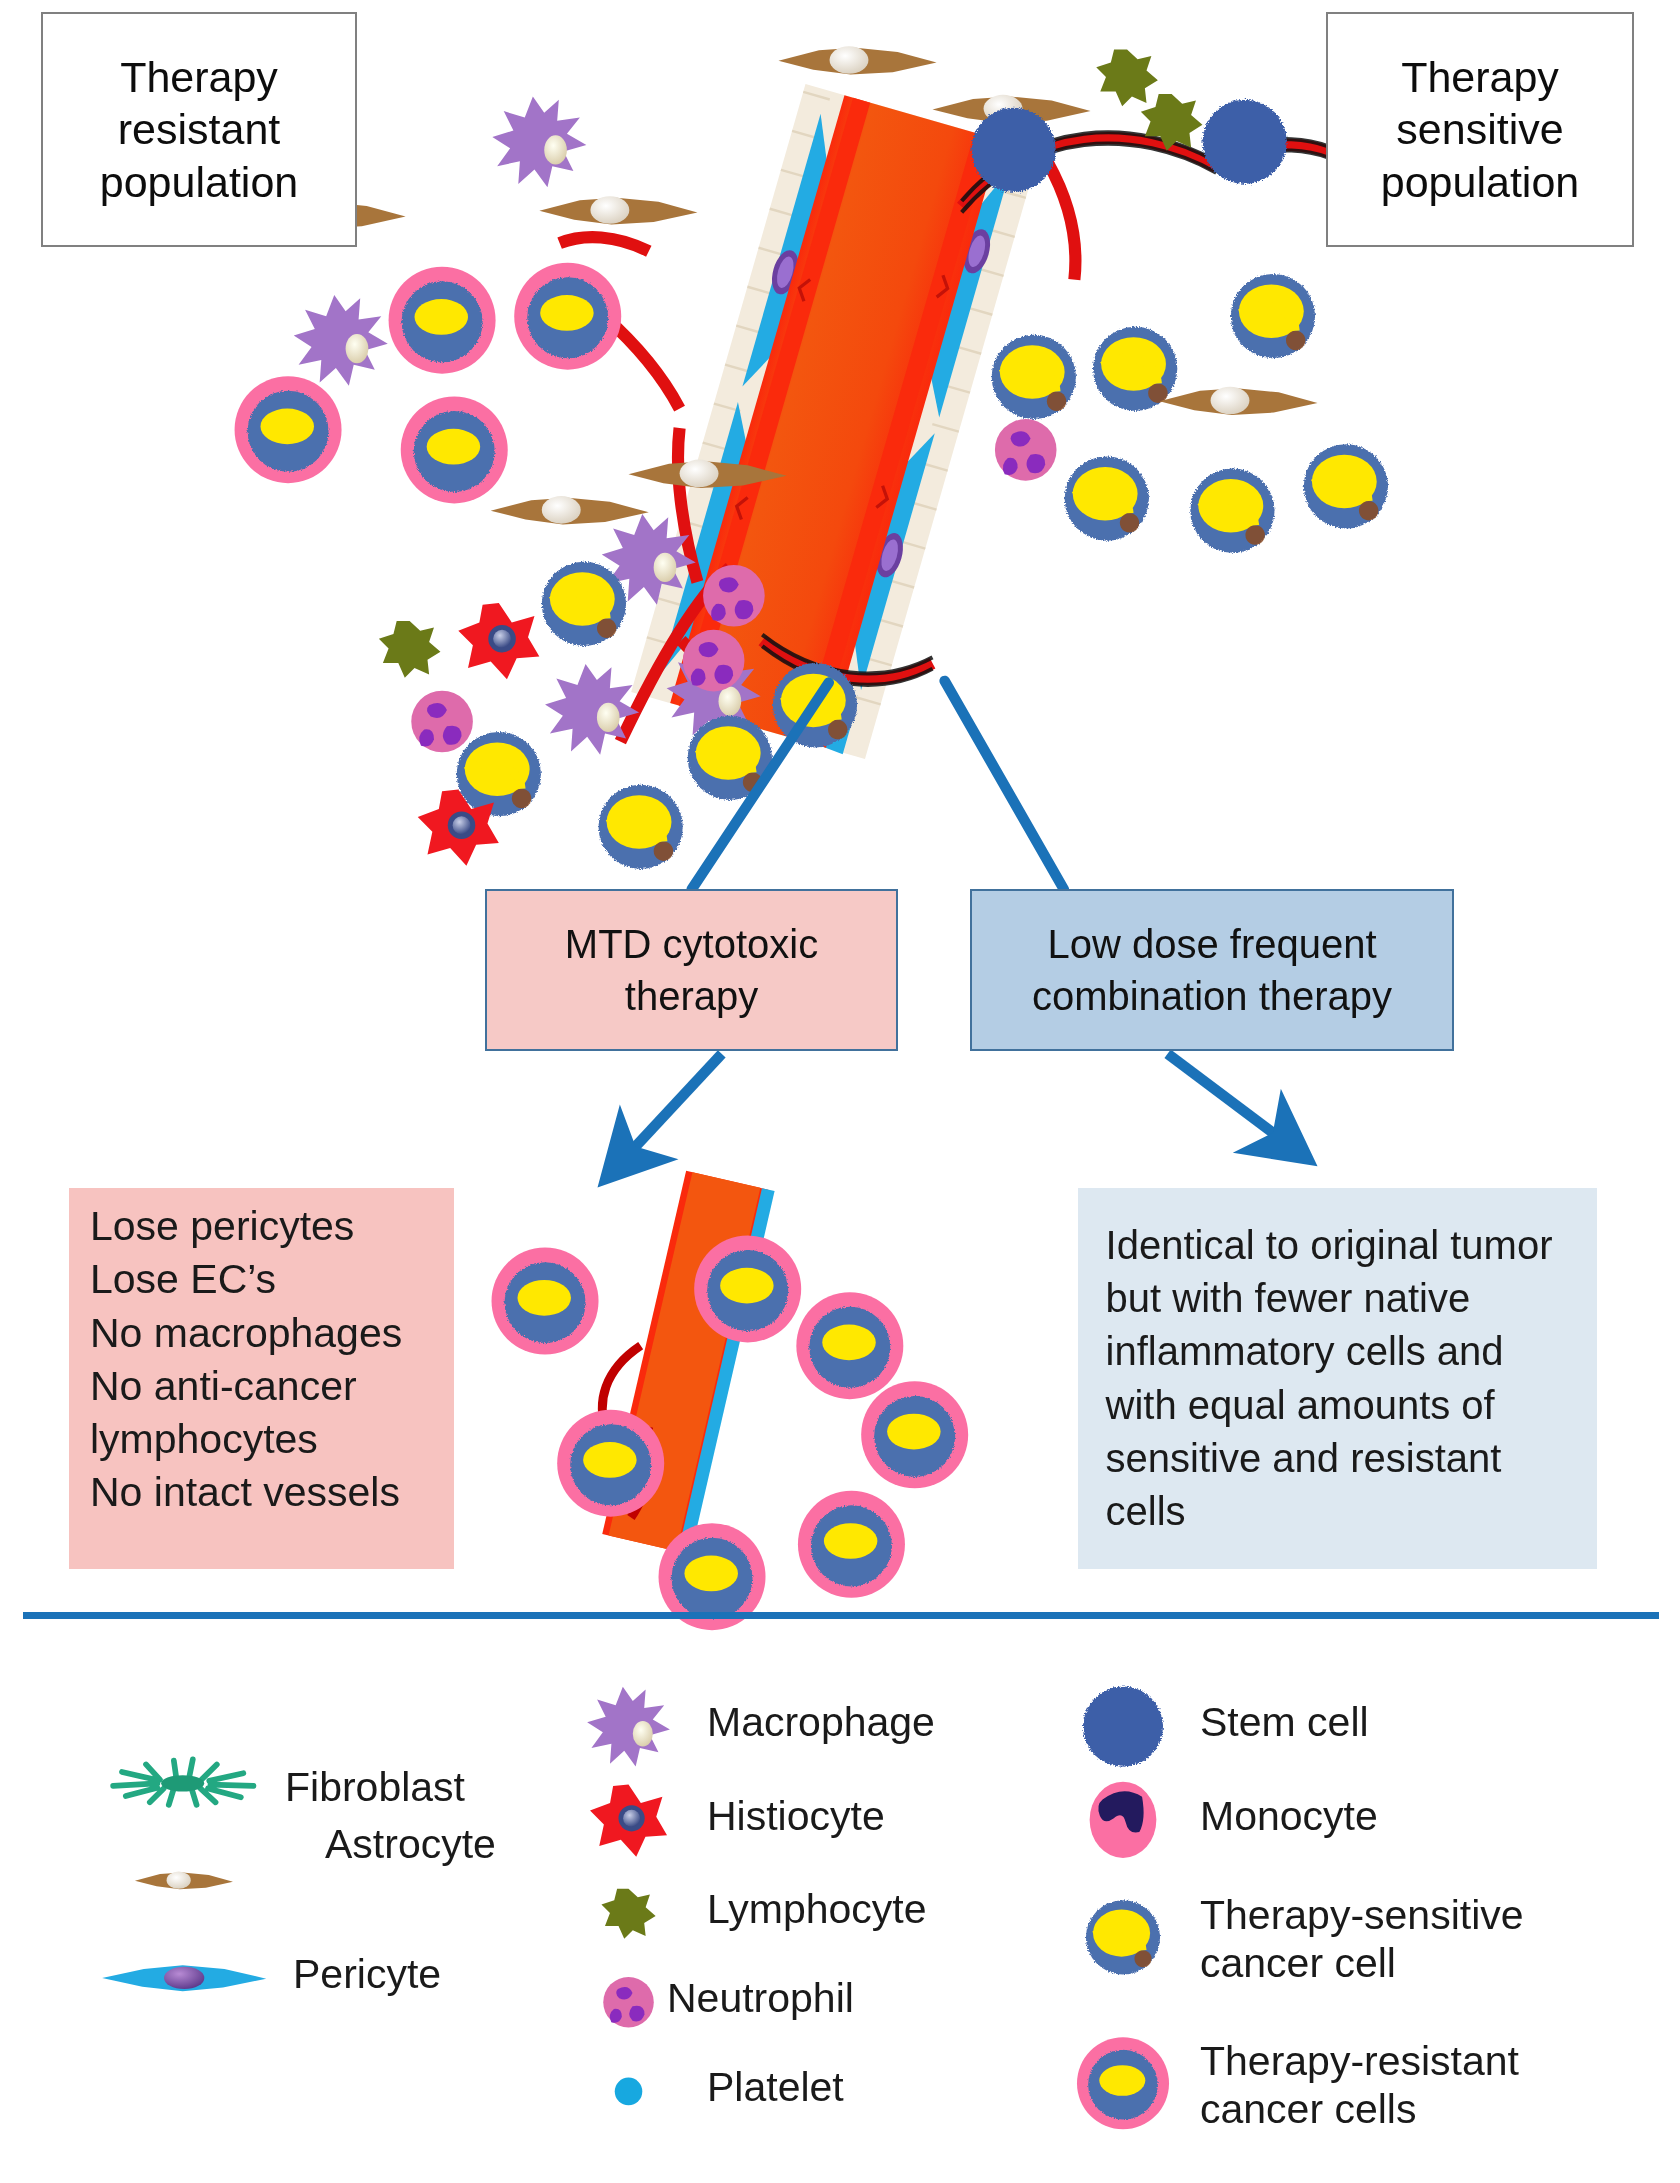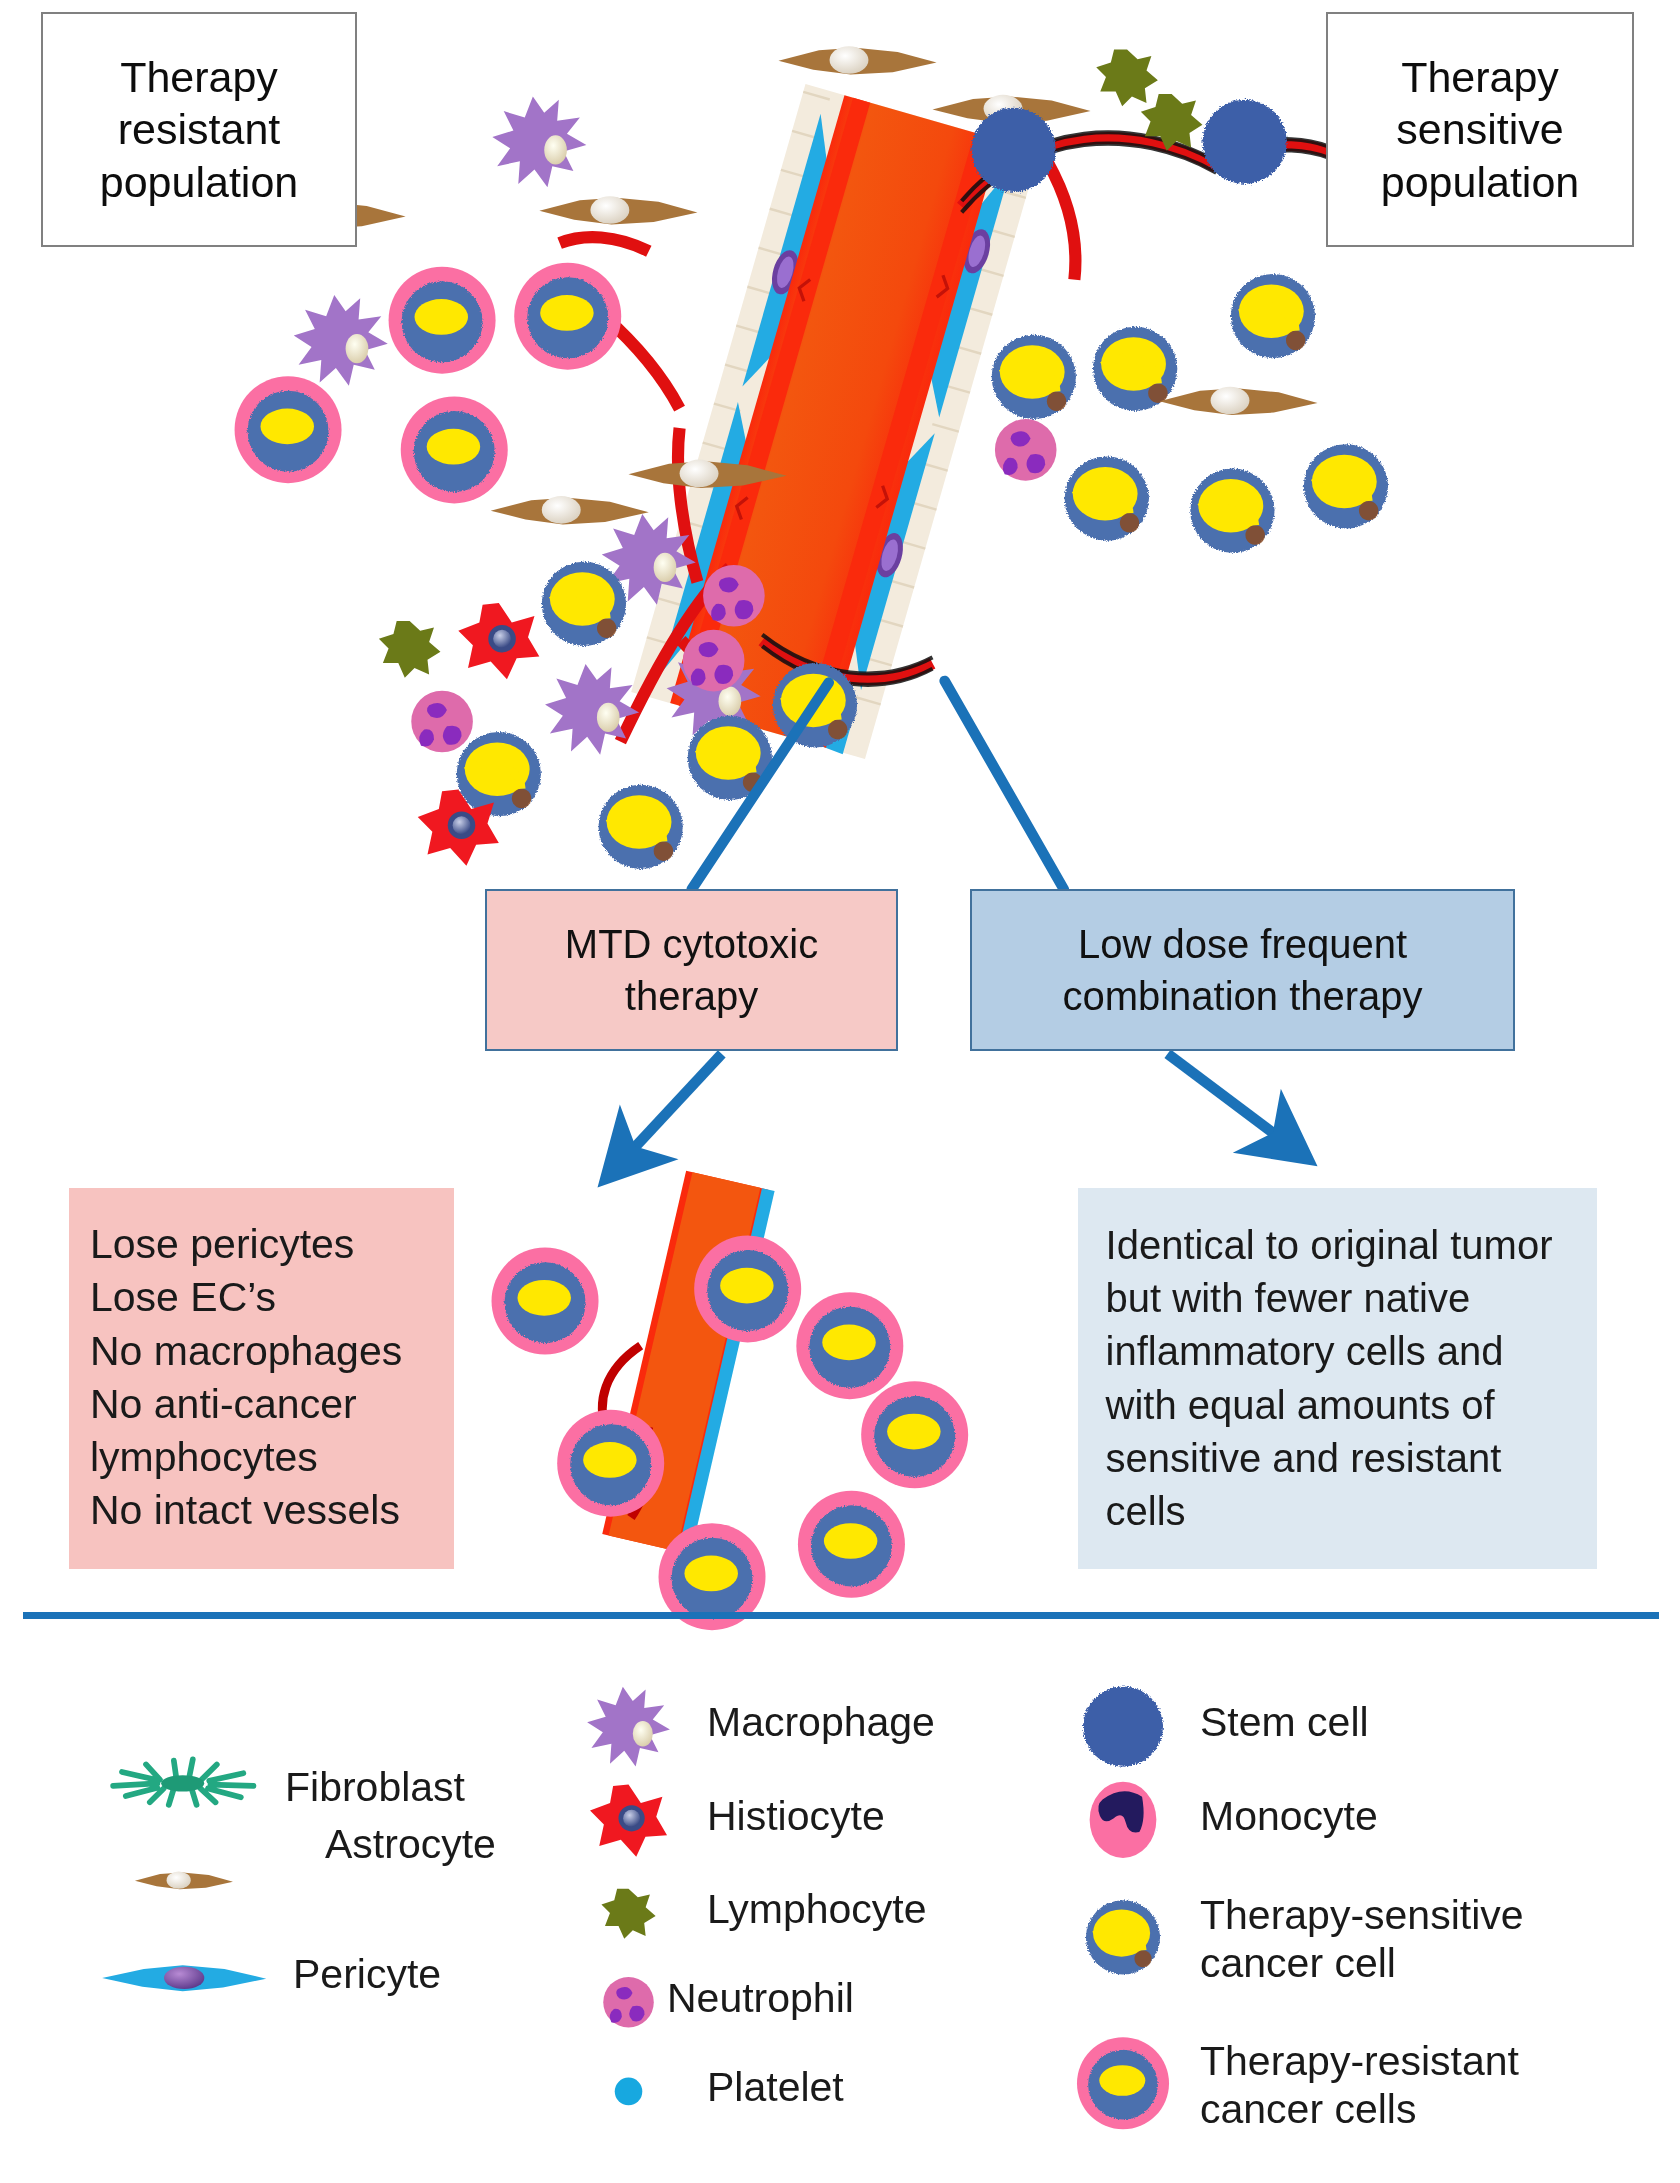--- a/index.html
+++ b/index.html
@@ -12,25 +12,25 @@
            display:flex;align-items:center;justify-content:center;text-align:center;
            font-size:43px;line-height:1.22;color:#0d0d0d;}
   #pop-left{left:41px;top:12px;width:316px;height:235px;}
   #pop-right{left:1326px;top:12px;width:308px;height:235px;}
 
   
   .therapy-box{box-sizing:border-box;border:2.4px solid #41719C;
      display:flex;align-items:center;justify-content:center;text-align:center;
      font-size:40px;line-height:1.30;color:#111;padding:14px 8px;}
   #mtd-box{left:485px;top:889px;width:413px;height:162px;background:#F6C9C6;}
-  #ldfc-box{left:970px;top:889px;width:545px;height:162px;background:#B4CDE4;}
+  #ldfc-box{left:970px;top:889px;width:484px;height:162px;background:#B4CDE4;}
 
   
   #outcome-pink{left:69px;top:1188px;width:385px;height:381px;background:#F7C3C0;
-     font-size:41px;line-height:1.30;padding:30px 0 0 21px;box-sizing:border-box;text-align:left;}
+     font-size:41px;line-height:1.30;padding:12px 0 0 21px;box-sizing:border-box;text-align:left;}
   #outcome-blue{left:1078px;top:1188px;width:519px;height:381px;background:#DDE8F1;
      font-size:40px;line-height:1.33;padding:24px 27.6px;box-sizing:border-box;text-align:left;
      display:flex;align-items:center;justify-content:center;}
 
   
   #divider{left:23px;top:1612px;width:1636px;height:7.3px;background:#1B72B8;}
 
   
   .legend-label{font-size:41px;line-height:1.16;color:#1a1a1a;white-space:pre-line;}
 

